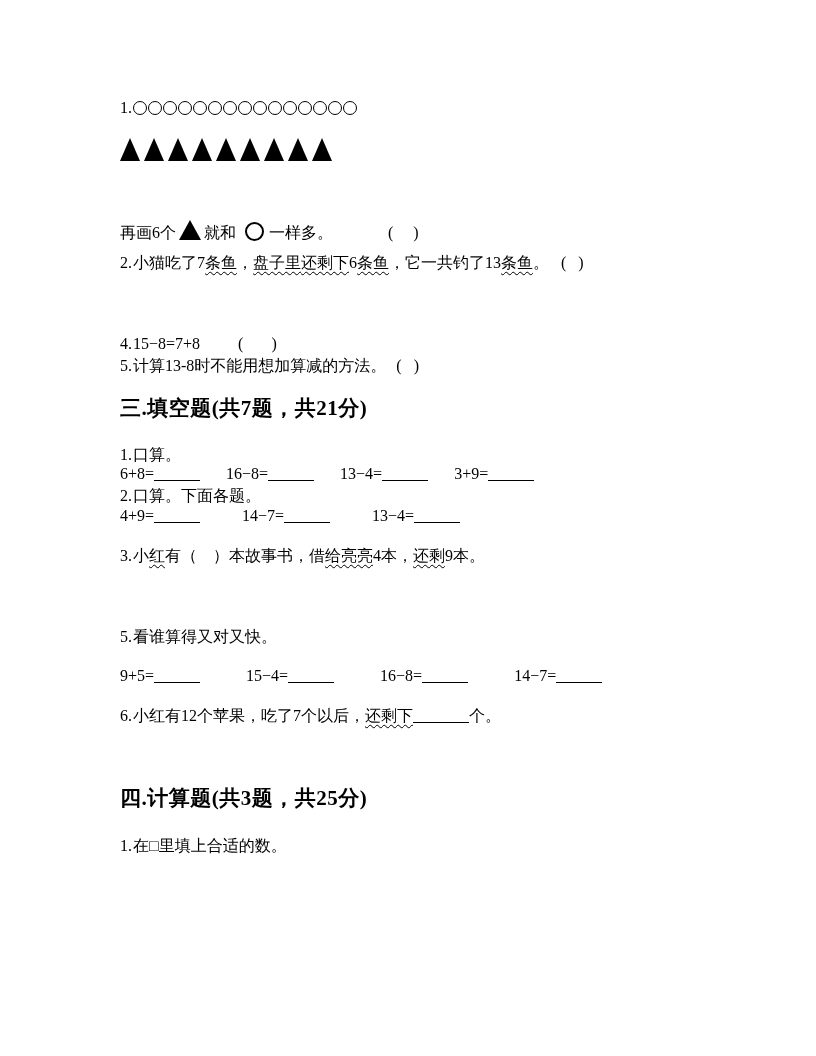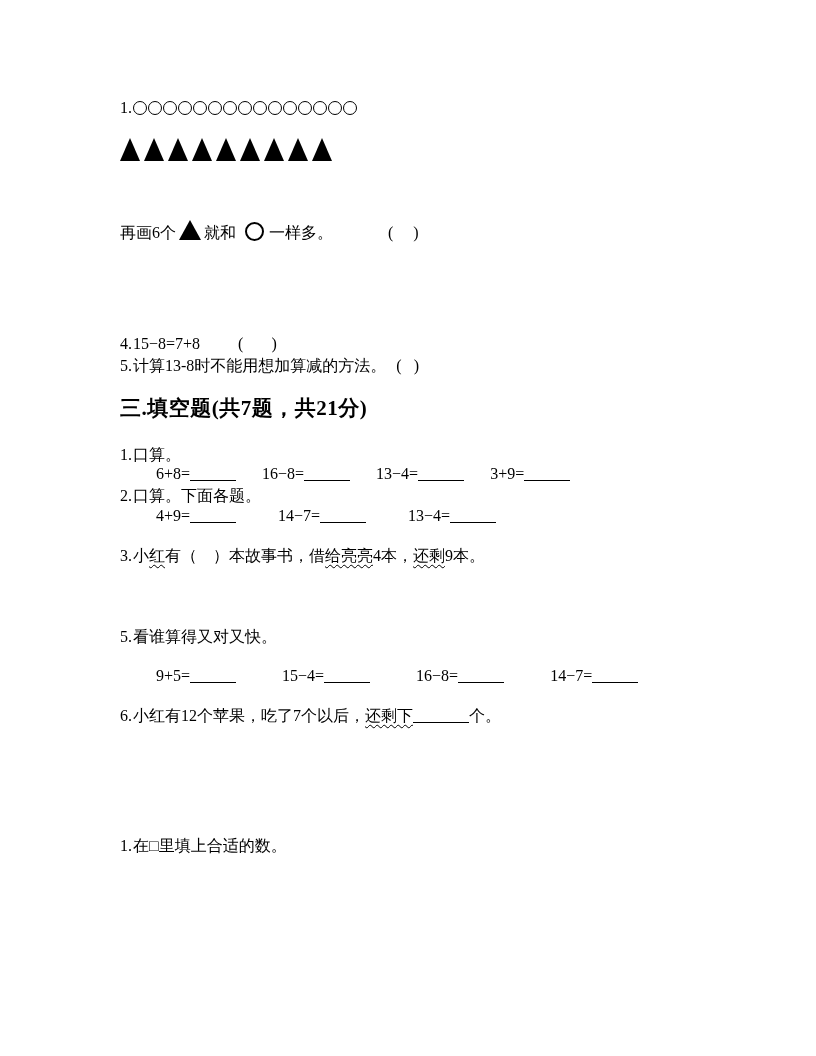--- a/index.html
+++ b/index.html
@@ -14,21 +14,21 @@
   .circle-shape{display:inline-block;width:12px;height:12px;border:1px solid #000;border-radius:50%;margin-right:1px;vertical-align:-2px;}
   .tri-shape{display:inline-block;width:0;height:0;border-left:10px solid transparent;border-right:10px solid transparent;border-bottom:23px solid #000;margin-right:4px;}
   .tri-glyph{display:inline-block;width:0;height:0;border-left:11px solid transparent;border-right:11px solid transparent;border-bottom:20px solid #000;vertical-align:-2px;margin:0 3px;}
   .big-circle{display:inline-block;width:15px;height:15px;border:2px solid #000;border-radius:50%;vertical-align:-3px;margin:0 5px 0 9px;}
   
   .blank{display:inline-block;width:46px;height:15px;border-bottom:1px solid #000;margin-bottom:-2px;}
   .blank-wide{width:56px;}
   
   .wavy{text-decoration:underline;text-decoration-style:wavy;text-decoration-thickness:1px;text-underline-offset:3px;}
   
-  .eq-row{display:flex;align-items:baseline;margin-left:36px;}
+  .eq-row{display:flex;align-items:baseline;}
   .eq-cell{white-space:nowrap;}
   .row-a .eq-cell{margin-right:26px;}
   .row-b .eq-cell{margin-right:42px;text-align:right;}
   .row-c .eq-cell{margin-right:42px;}
   .row-d .eq-cell{margin-right:46px;}
   
   .ml10{margin-left:10px;} .ml12{margin-left:12px;} .ml38{margin-left:38px;} .ml48{margin-left:48px;} .ml55{margin-left:55px;}
 </style>
 </head>
 <body>
@@ -38,20 +38,23 @@
   <div class="line" style="top:98px">
     <span class="qnum">1.</span><span><span class="circle-shape"></span><span class="circle-shape"></span><span class="circle-shape"></span><span class="circle-shape"></span><span class="circle-shape"></span><span class="circle-shape"></span><span class="circle-shape"></span><span class="circle-shape"></span><span class="circle-shape"></span><span class="circle-shape"></span><span class="circle-shape"></span><span class="circle-shape"></span><span class="circle-shape"></span><span class="circle-shape"></span><span class="circle-shape"></span></span>
   </div>
 
   <div class="line" style="top:138px"><span class="tri-shape"></span><span class="tri-shape"></span><span class="tri-shape"></span><span class="tri-shape"></span><span class="tri-shape"></span><span class="tri-shape"></span><span class="tri-shape"></span><span class="tri-shape"></span><span class="tri-shape"></span></div>
 
   <div class="line" style="top:220px">
     <span>再画6个</span><span class="tri-glyph"></span><span>就和</span><span class="big-circle"></span><span>一样多。</span><span class="ml55">(&nbsp;&nbsp;&nbsp;&nbsp;&nbsp;)</span>
   </div>
 
+  <div class="line" style="top:253px">
+    <span class="qnum">2.</span><span>小猫吃了7</span><span class="wavy">条鱼</span><span>，</span><span class="wavy">盘子里</span><span class="wavy">还剩下</span><span>6</span><span class="wavy">条鱼</span><span>，它一共钓了13</span><span class="wavy">条鱼</span><span>。</span><span class="ml12">(&nbsp;&nbsp;&nbsp;)</span>
+  </div>
 
 
   <div class="line" style="top:334px">
     <span class="qnum">4.</span><span>15−8=7+8</span><span class="ml38">(&nbsp;&nbsp;&nbsp;&nbsp;&nbsp;&nbsp;&nbsp;)</span>
   </div>
 
   <div class="line" style="top:356px">
     <span class="qnum">5.</span><span>计算13-8时不能用想加算减的方法。</span><span class="ml10">(&nbsp;&nbsp;&nbsp;)</span>
   </div>
 
@@ -93,18 +96,19 @@
     <span class="eq-cell"><span>15−4=</span><span class="blank"></span></span>
     <span class="eq-cell"><span>16−8=</span><span class="blank"></span></span>
     <span class="eq-cell"><span>14−7=</span><span class="blank"></span></span>
   </div>
 
   <div class="line" style="top:706px">
     <span class="qnum">6.</span><span>小红有12个苹果，吃了7个以后，</span><span class="wavy">还剩下</span><span class="blank blank-wide"></span><span>个。</span>
   </div>
 
 
+  <div class="line heading" style="top:788px">四.计算题(共3题，共25分)</div>
 
   <div class="line" style="top:836px">
     <span class="qnum">1.</span><span>在□里填上合适的数。</span>
   </div>
 
 </div>
 
 </body></html>

